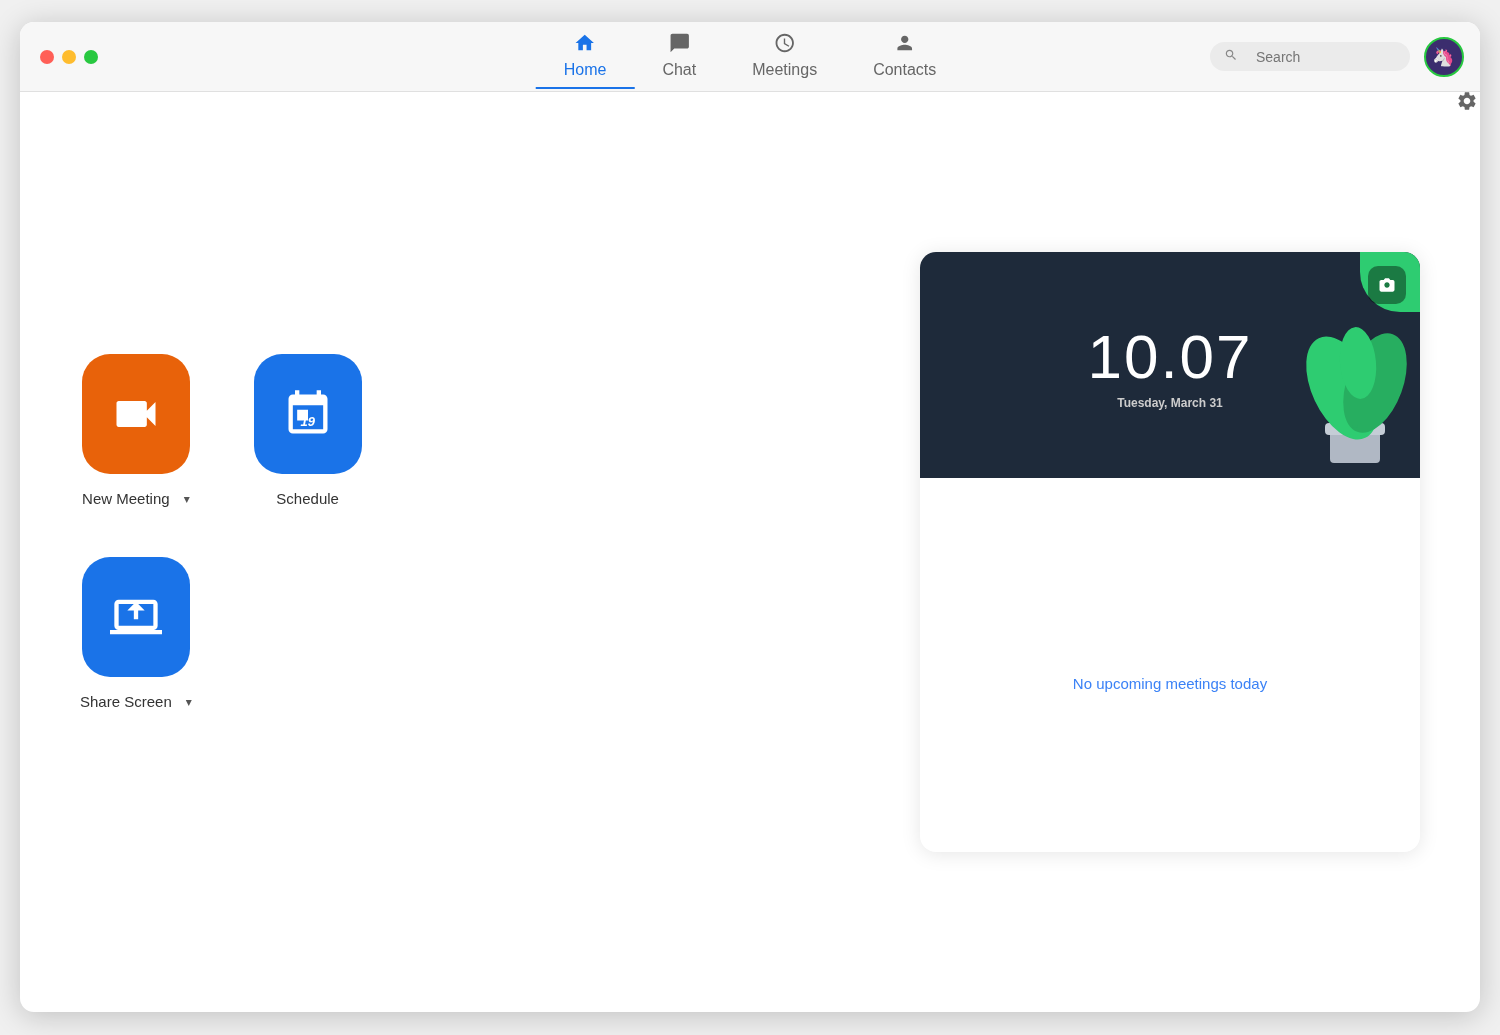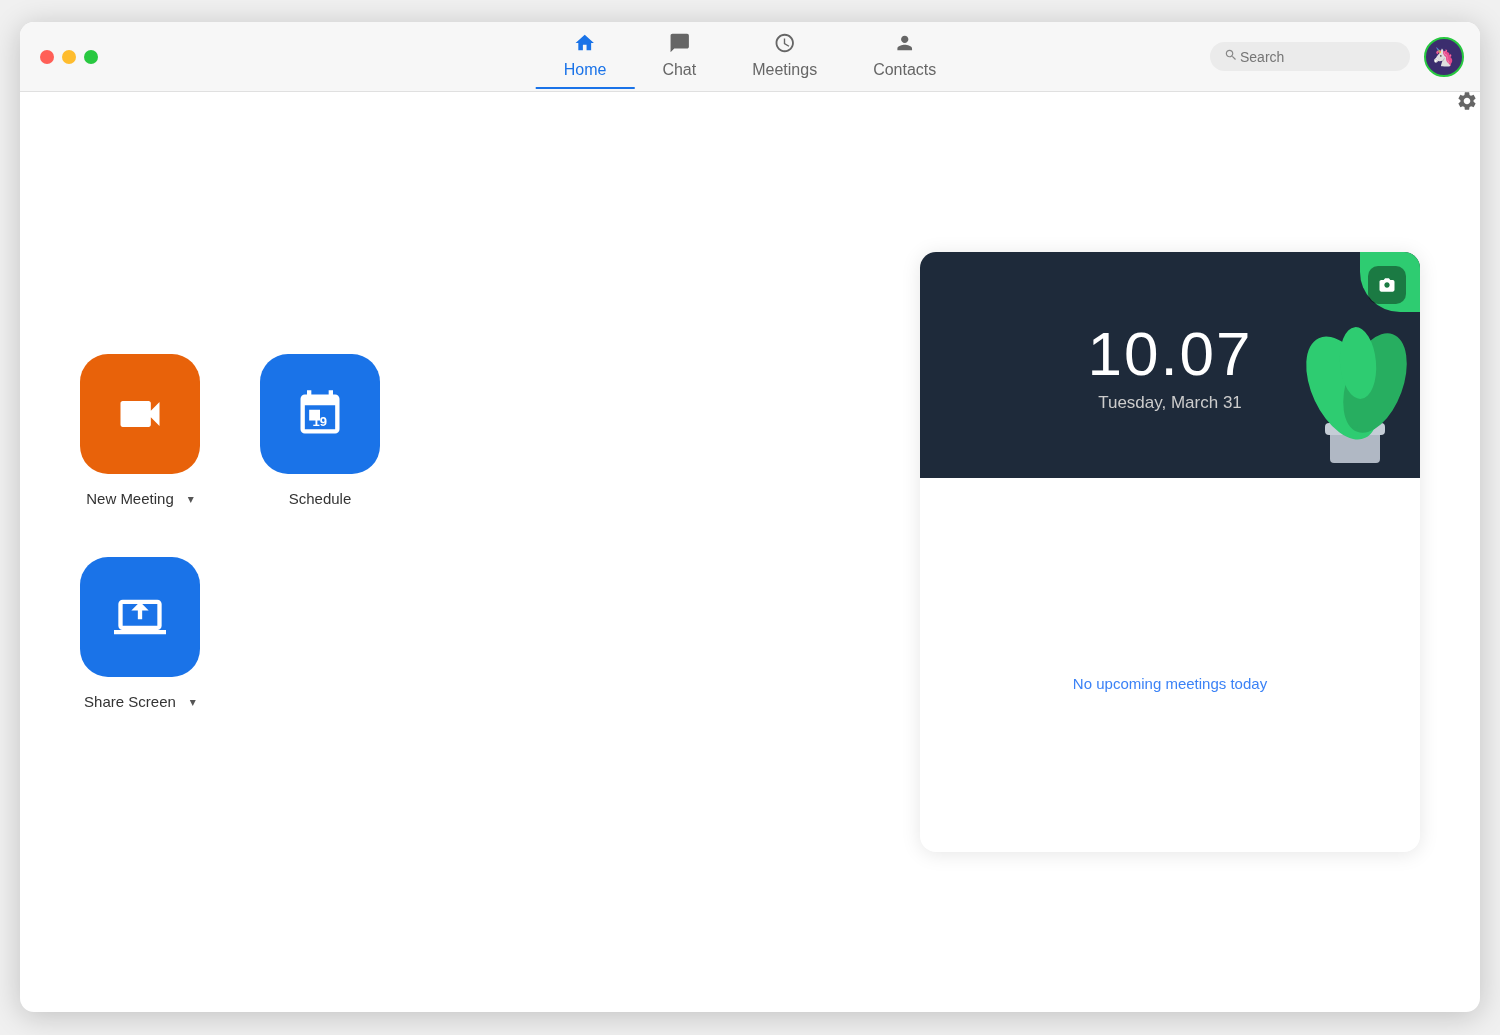--- a/index.html
+++ b/index.html
@@ -90,21 +90,21 @@
 
     
     .search-bar {
       position: absolute;
       right: 70px;
       display: flex;
       align-items: center;
       background: #ebebeb;
       border-radius: 20px;
       padding: 6px 14px;
-      gap: 2px;
+      gap: 18px;
       width: 200px;
     }
 
     .search-bar input {
       border: none;
       background: transparent;
       outline: none;
       font-size: 14px;
       color: #333;
       width: 150px;
@@ -161,28 +161,29 @@
 
     .action-item {
       display: flex;
       flex-direction: column;
       align-items: center;
       gap: 16px;
       cursor: pointer;
     }
 
     .action-icon-btn {
-      width: 120px;
+      width: 108px;
       height: 120px;
       border-radius: 28px;
       display: flex;
       align-items: center;
       justify-content: center;
       cursor: pointer;
       transition: opacity 0.15s;
+      font-style: italic;
     }
 
     .action-icon-btn.orange { background: #e8620a; }
     .action-icon-btn.blue { background: #1a73e8; }
 
     .action-icon-btn svg {
       width: 52px;
       height: 52px;
       fill: white;
     }
@@ -226,24 +227,25 @@
 
     .widget-time {
       font-size: 62px;
       font-weight: 300;
       color: white;
       letter-spacing: 2px;
       z-index: 2;
     }
 
     .widget-date {
-      font-size: 17px;
+      font-size: 12px;
       color: #ccc;
       margin-top: 4px;
       z-index: 2;
+      font-weight: bold;
     }
 
     
     .plant-illustration {
       position: absolute;
       right: 0;
       bottom: 0;
       width: 130px;
       height: 170px;
       z-index: 1;

